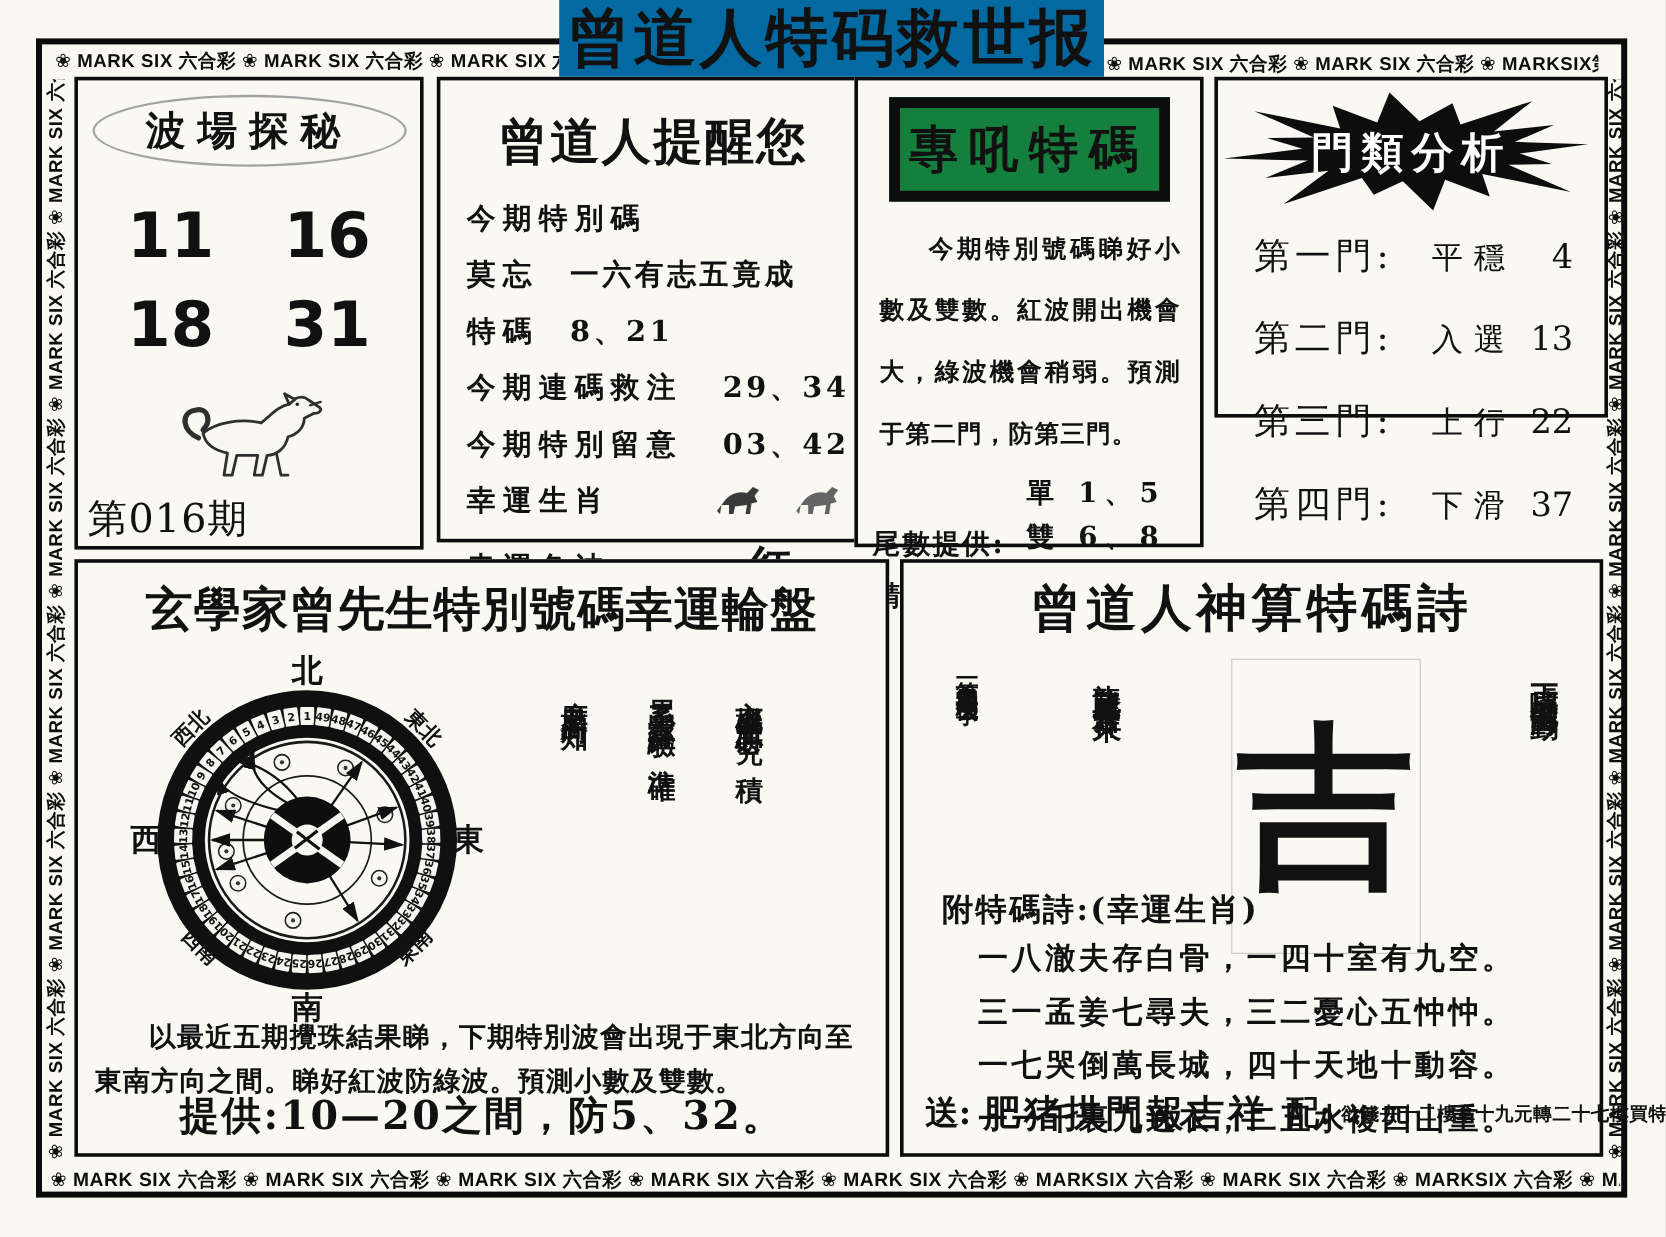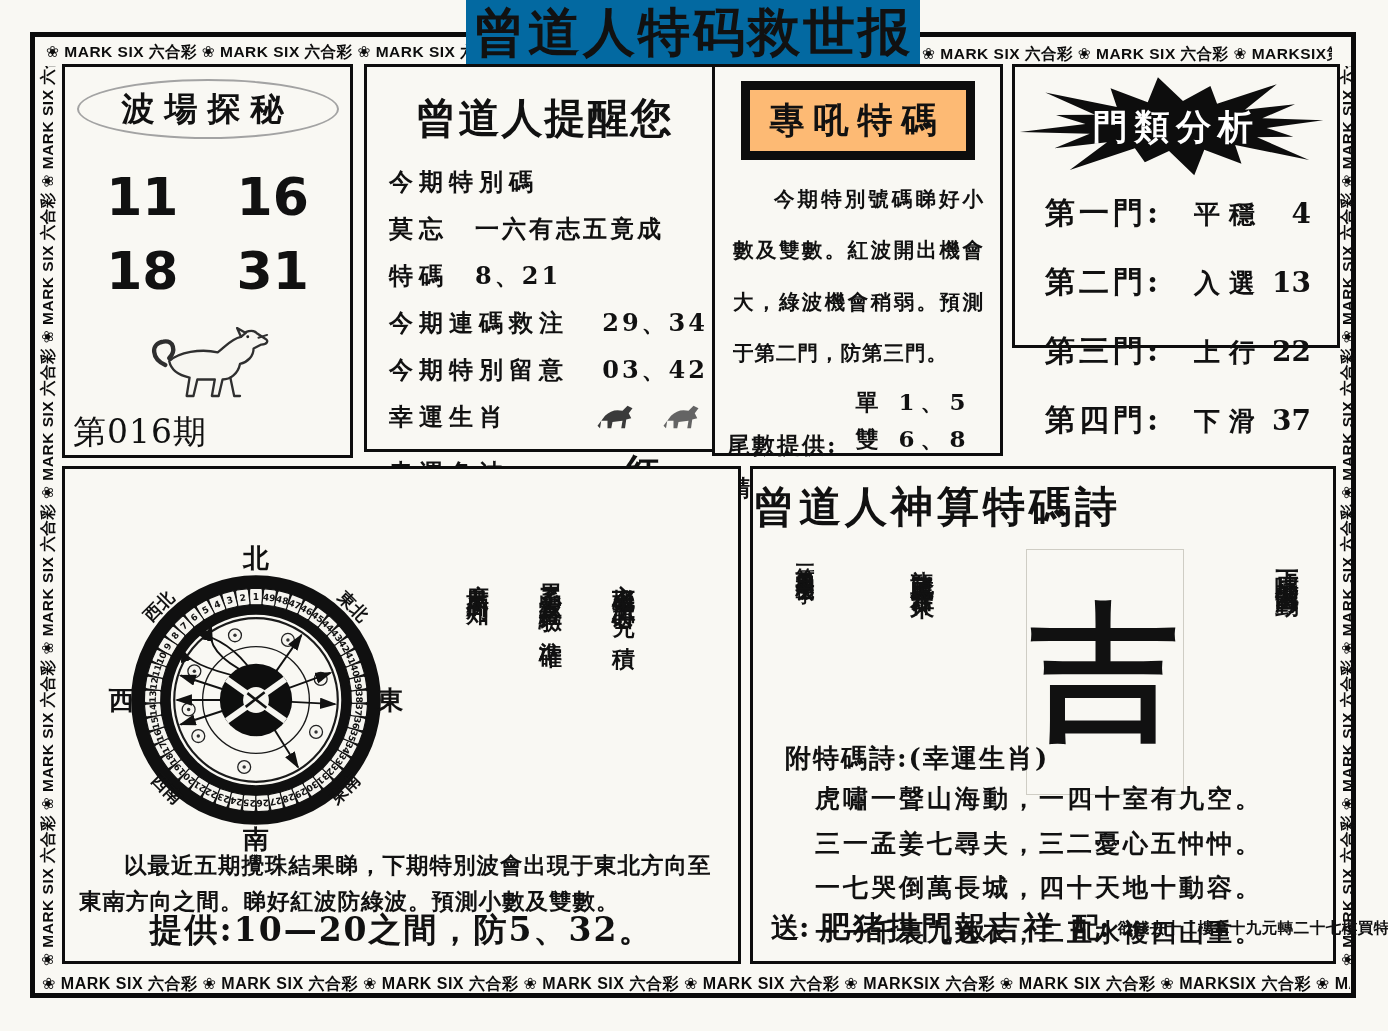--- a/index.html
+++ b/index.html
@@ -35,48 +35,48 @@
   .b2-title{margin-top:24px;text-align:center;font-size:41px;font-weight:900;letter-spacing:2px;white-space:nowrap;}
   .b2-lines{margin:20px 12px 0 22px;font-size:24px;font-weight:bold;}
   .b2-row{display:flex;align-items:center;margin-bottom:15px;min-height:30px;}
   .b2-lab{letter-spacing:6px;white-space:nowrap;}
   .b2-val{margin-left:26px;letter-spacing:3px;white-space:nowrap;}
   .b2-val.right{margin-left:auto;padding-right:2px;}
   .b2-red{font-size:36px;margin-left:116px;font-weight:900;}
   .zodiac-icons{margin-left:86px;display:flex;gap:26px;align-items:center;}
   
   #box-special{left:712px;top:64px;width:291px;height:392px;}
-  .b3-titlewrap{margin:14px auto 0;width:234px;border:9px solid #0d0d0d;background:#fdba74;text-align:center;
-        font-size:35px;font-weight:900;letter-spacing:9px;padding:7px 0;box-sizing:border-box;white-space:nowrap;}
+  .b3-titlewrap{margin:14px auto 0;width:234px;border:9px solid #0d0d0d;background:#15803d;text-align:center;
+        font-size:41px;font-weight:900;letter-spacing:9px;padding:7px 0;box-sizing:border-box;white-space:nowrap;}
   .b3-para{margin:14px 16px 0 18px;font-size:20.5px;font-weight:600;line-height:2.5;text-align:justify;text-indent:2em;letter-spacing:1px;}
   .b3-tails{display:flex;margin:8px 8px 0 12px;font-size:23px;font-weight:bold;letter-spacing:2px;align-items:flex-end;}
   .b3-tailcol{margin-left:18px;}
   .b3-tailcol div{margin-bottom:6px;letter-spacing:6px;}
   .b3-select{margin:12px 0 0 12px;font-size:23px;font-weight:bold;letter-spacing:2px;white-space:nowrap;}
   
   #box-gates{left:1012px;top:64px;width:328px;height:284px;}
   #burst-svg{display:block;margin:8px auto 0;width:314px;height:102px;overflow:visible;}
   .gate-rows{margin:16px 26px 0 30px;}
-  .gate-row{display:flex;align-items:baseline;margin-bottom:28px;font-weight:700;}
+  .gate-row{display:flex;align-items:baseline;margin-bottom:28px;font-weight:400;}
   .gate{font-size:30px;letter-spacing:4px;white-space:nowrap;}
   .trend{font-size:26px;margin-left:32px;letter-spacing:9px;white-space:nowrap;}
   .gnum{margin-left:auto;font-size:28px;font-family:"DejaVu Serif","Liberation Serif",serif;}
   
   #box-wheel{left:62px;top:466px;width:679px;height:498px;}
   .bl-title{margin-top:12px;text-align:center;font-size:39px;font-weight:900;letter-spacing:1px;white-space:nowrap;}
   #wheel-svg{position:absolute;left:26px;top:76px;width:330px;height:310px;}
   .bl-vtext{position:absolute;left:398px;top:96px;height:300px;display:flex;flex-direction:row-reverse;gap:42px;
         font-size:23px;font-weight:600;}
   .vcol{writing-mode:vertical-rl;text-orientation:upright;letter-spacing:5px;white-space:nowrap;}
   .bl-para{position:absolute;left:14px;right:14px;top:378px;font-size:22.5px;font-weight:bold;line-height:1.62;
         text-indent:2em;letter-spacing:1px;}
   .bl-provide{position:absolute;left:0;right:0;bottom:8px;text-align:center;font-size:33px;font-weight:900;letter-spacing:2px;}
   
   #box-poem{left:750px;top:466px;width:586px;height:498px;}
-  .br-title{margin-top:10px;font-size:42px;font-weight:900;letter-spacing:4px;white-space:nowrap;}
+  .br-title{margin-top:10px;text-align:center;font-size:42px;font-weight:900;letter-spacing:4px;white-space:nowrap;}
   .br-cols{position:absolute;left:40px;right:30px;top:80px;height:258px;display:flex;justify-content:space-between;align-items:flex-start;}
   .br-issue{font-size:19px;font-weight:600;letter-spacing:2px;margin-top:4px;}
   .br-verse{font-size:24px;font-weight:600;letter-spacing:4px;margin-top:2px;}
   .ji-box{width:156px;height:244px;border:1px solid #cfcdc4;display:flex;align-items:center;justify-content:center;}
   .ji{font-size:148px;font-weight:900;line-height:1;}
   .br-sub{position:absolute;left:32px;top:272px;font-size:26px;font-weight:bold;letter-spacing:2px;}
   .br-poem{position:absolute;left:62px;top:308px;font-size:25px;font-weight:bold;letter-spacing:3px;line-height:1.78;white-space:nowrap;}
   .br-send{position:absolute;left:18px;right:10px;bottom:12px;display:flex;align-items:center;white-space:nowrap;}
   .send-label,.match-label{font-size:28px;font-weight:bold;}
   .send-value{font-size:31px;font-weight:900;letter-spacing:3px;margin-left:10px;}
@@ -203,20 +203,21 @@
       </div>
       <div class="gate-row">
         <span class="gate">第五門:</span>
         <span class="trend">走高</span>
         <span class="gnum">45</span>
       </div>
     </div>
   </div>
 
   <div id="box-wheel" class="box">
+    <div class="bl-title">玄學家曾先生特別號碼幸運輪盤</div>
     <svg id="wheel-svg" viewBox="0 0 360 360">
         <defs>
           <marker id="ah" markerWidth="10" markerHeight="8" refX="8" refY="3" orient="auto">
             <path d="M0,0 L9,3 L0,6 Z" fill="#111"></path>
           </marker>
         </defs>
         <circle cx="180" cy="180" r="122" fill="none" stroke="#101010" stroke-width="46"></circle>
         <g transform="rotate(0 180 60)">
           <rect x="172.5" y="50.5" width="15" height="19" rx="2" fill="#f6f5f0" stroke="#111" stroke-width="1.4"></rect>
           <text x="180" y="63.8" text-anchor="middle" font-size="10.5" font-weight="bold" fill="#111" font-family="&quot;DejaVu Sans&quot;,&quot;Liberation Sans&quot;,sans-serif">1</text>
@@ -470,21 +471,21 @@
     <div class="br-cols">
       <div class="vcol br-issue">第一百零四期玄機字</div>
       <div class="vcol br-verse">龍騰三界吉祥來</div>
       <div class="ji-box">
         <span class="ji">吉</span>
       </div>
       <div class="vcol br-verse">虎嘯一聲山海動</div>
     </div>
     <div class="br-sub">附特碼詩:(幸運生肖)</div>
     <div class="br-poem">
-      <div>虎嘯一聲山海動，一四十室有九空。</div>
+      <div>一八澈夫存白骨，一四十室有九空。</div>
       <div>三一孟姜七尋夫，三二憂心五忡忡。</div>
       <div>一七哭倒萬長城，四十天地十動容。</div>
       <div>一一千裏九送衣，二五水複四山重。</div>
     </div>
     <div class="br-send">
       <span class="send-label">送:</span>
       <span class="send-value">肥猪拱門報吉祥</span>
       <span class="match-label">配:</span>
       <span class="match-value">欲錢去十二樓拿十九元轉二十七樓買特碼。</span>
     </div>

